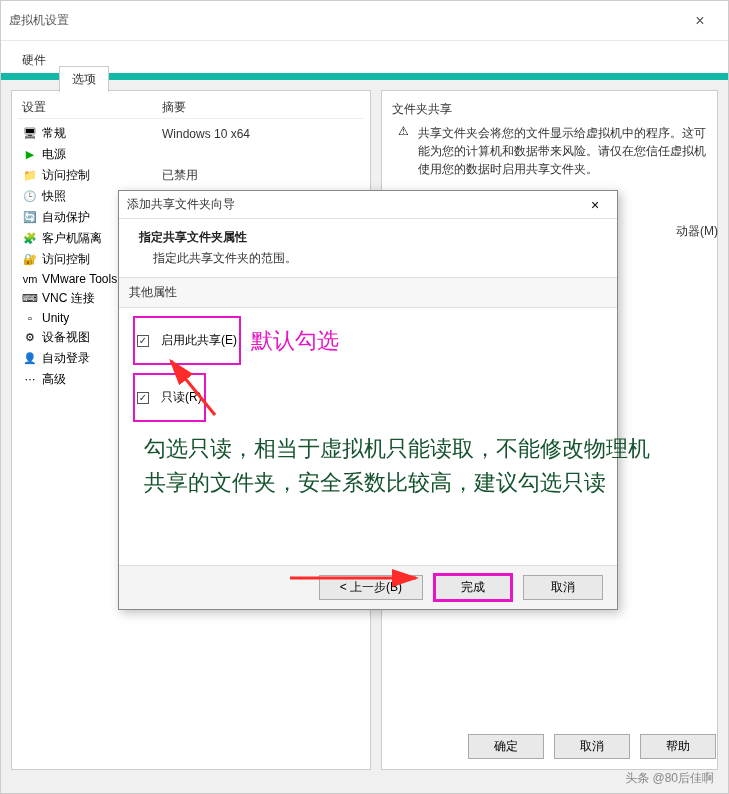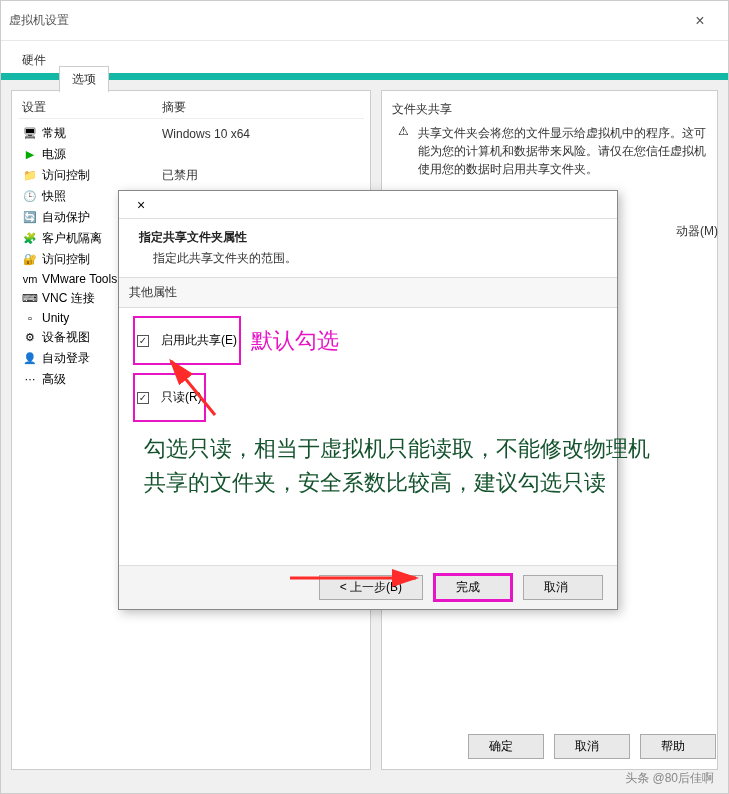--- a/index.html
+++ b/index.html
@@ -27,21 +27,21 @@
 .right { flex: 1; border: 1px solid #ccc; background: #fff; padding: 10px; position: relative; }
 .group-title { color: #333; margin-bottom: 6px; }
 .warn-row { display: flex; gap: 6px; margin-bottom: 10px; padding-left: 6px; }
 .warn-ic { width: 14px; }
 .warn-txt { flex: 1; color: #333; line-height: 1.5; }
 .radio-row { padding: 2px 0 2px 26px; display: flex; align-items: center; gap: 4px; }
 .radio { width: 11px; height: 11px; border: 1px solid #555; border-radius: 50%; display: inline-flex; align-items: center; justify-content: center; }
 .radio.sel::after { content: ""; width: 5px; height: 5px; background: #333; border-radius: 50%; }
 
 .btnrow { position: absolute; right: 12px; bottom: 34px; display: flex; gap: 10px; }
-.btn { min-width: 76px; padding: 3px 20px; border: 1px solid #aaa; background: #e9e9e9; cursor: pointer; }
+.btn { min-width: 76px; padding: 3px 20px; border: 1px solid #aaa; background: #e9e9e9; text-align: center; cursor: pointer; }
 .props-btn { position:absolute; right: 170px; top: 454px; color:#888; border:1px solid #ccc; padding:2px 10px; background:#f4f4f4;}
 .drivers-row { position:absolute; right: 10px; top: 222px; color:#333; }
 
 
 .wizard { position: absolute; left: 118px; top: 190px; width: 500px; height: 420px; background: #fff; border: 1px solid #888; box-shadow: 3px 3px 10px rgba(0,0,0,0.25); z-index: 5; }
 .wiz-title { height: 28px; display: flex; align-items: center; padding: 0 8px; border-bottom: 1px solid #e0e0e0; }
 .wiz-title .t { flex: 1; color: #333; }
 .wiz-title .x { width: 28px; text-align: center; font-size: 14px; cursor: pointer; }
 .wiz-head { padding: 10px 20px; background:#fff;}
 .wiz-head .h1 { font-weight: bold; color: #222; margin-bottom: 4px; }
@@ -179,20 +179,21 @@
     <div class="btn">确定</div>
     <div class="btn">取消</div>
     <div class="btn">帮助</div>
   </div>
 
   <div class="footer-water">头条 @80后佳啊</div>
 </div>
 
 <div class="wizard">
   <div class="wiz-title">
+    <span class="t">添加共享文件夹向导</span>
     <span class="x">×</span>
   </div>
   <div class="wiz-head">
     <div class="h1">指定共享文件夹属性</div>
     <div class="h2">指定此共享文件夹的范围。</div>
   </div>
   <div class="wiz-group">
     <span class="wiz-grouplabel">其他属性</span>
   </div>
   <div class="wiz-body">

